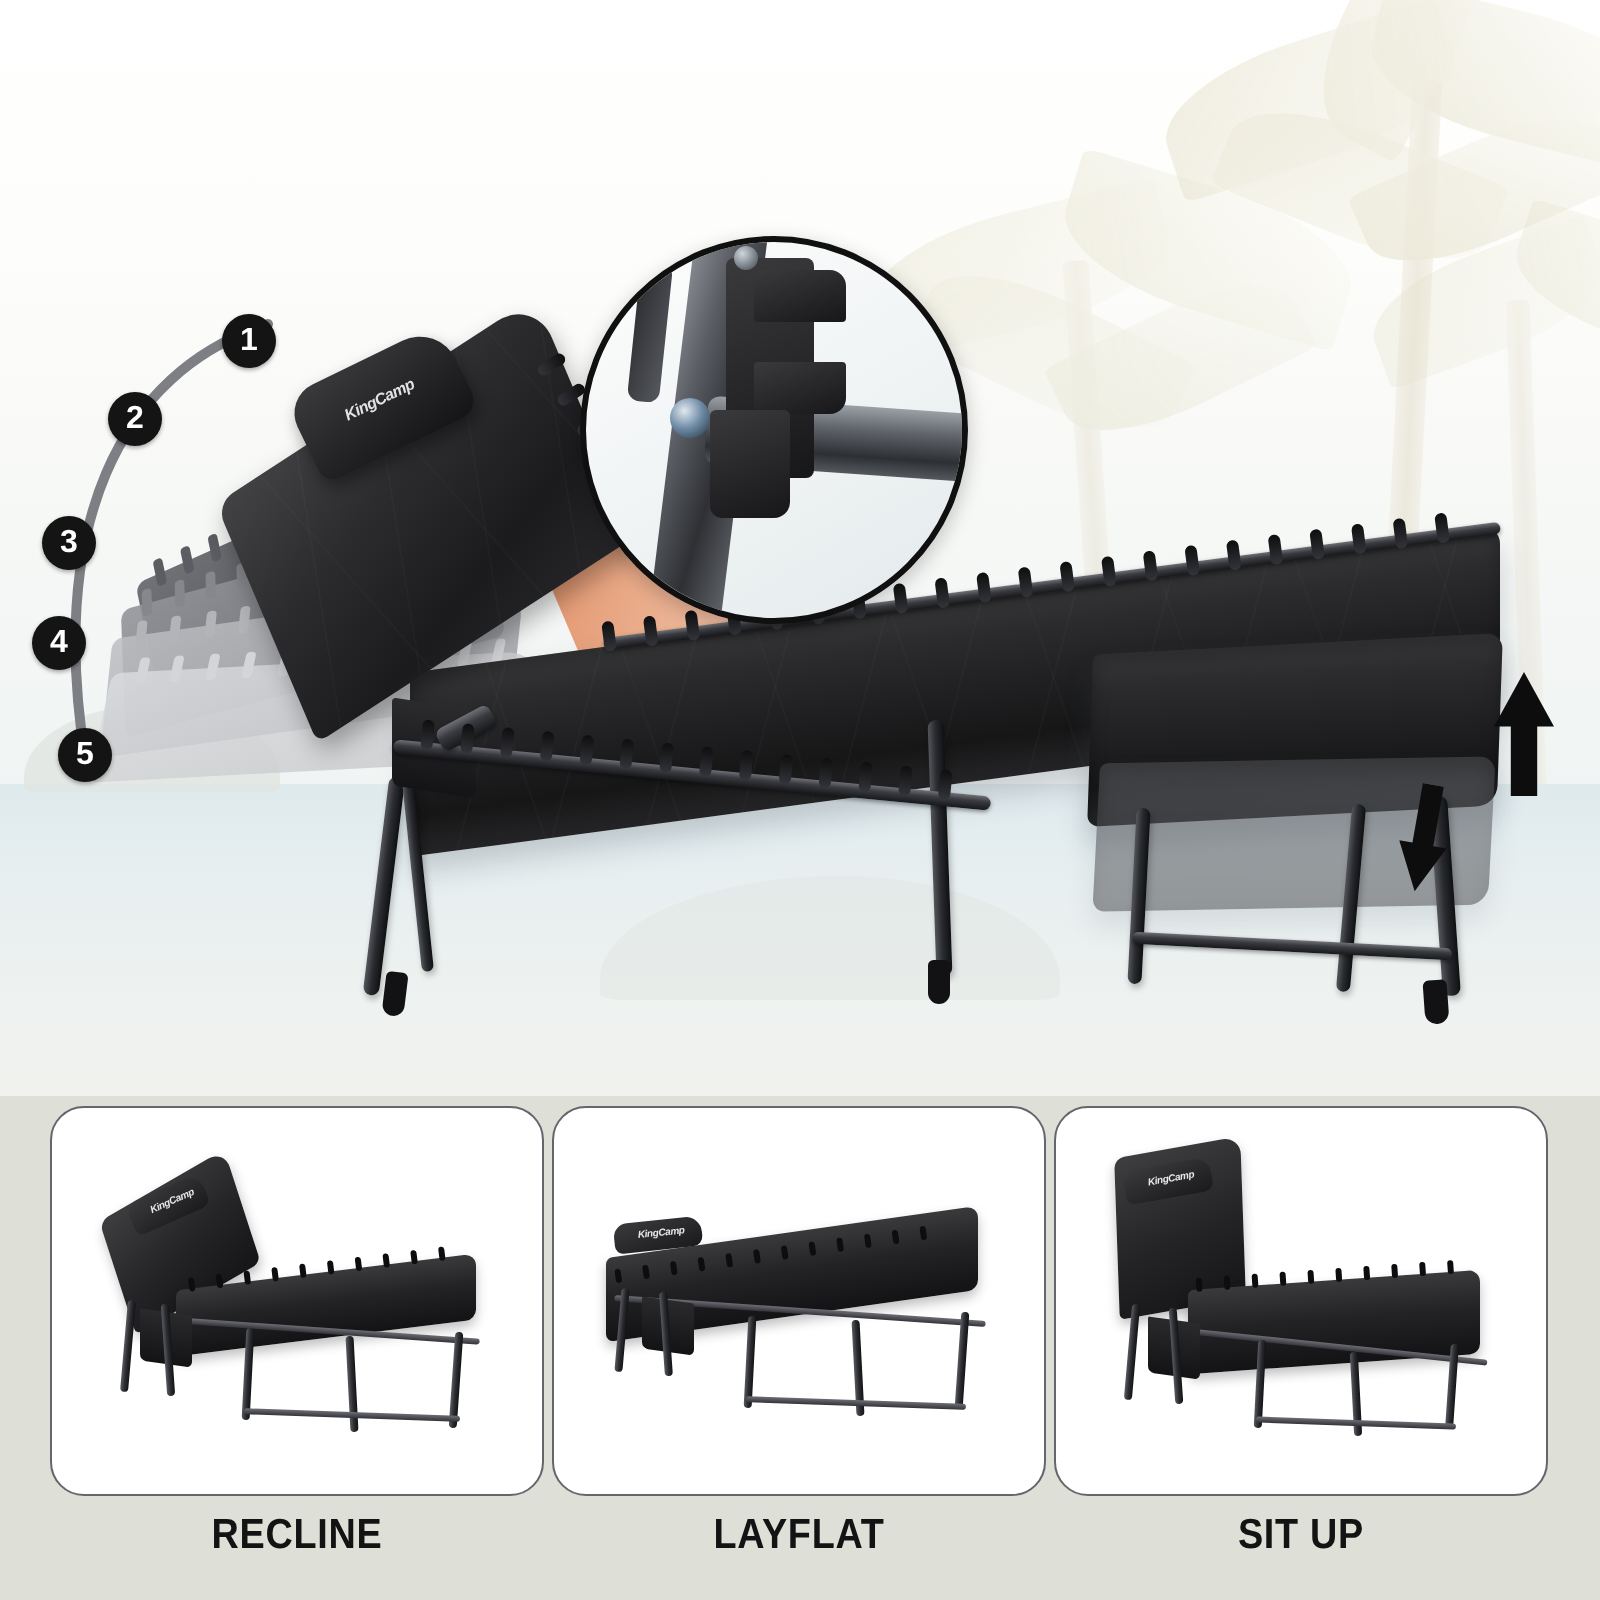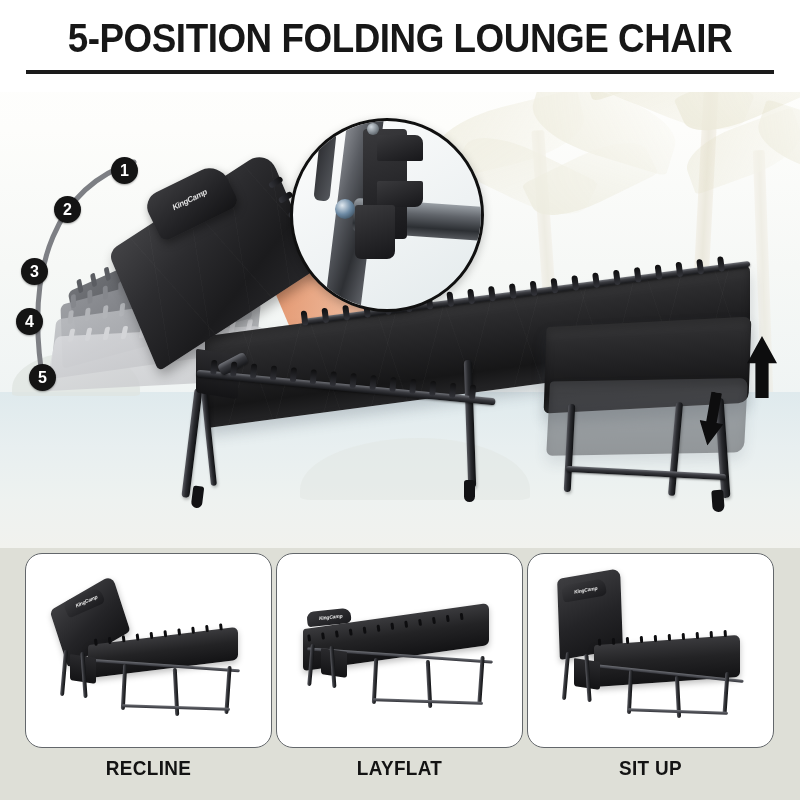--- a/index.html
+++ b/index.html
@@ -367,24 +367,20 @@
                   background:radial-gradient(circle at 36% 32%, #e0e8ef, #6d8aa4 48%, #24333f);"></div>
 
       <div class="mg-tube" style="left:24px;top:10px;width:16px;height:70px;transform:rotate(6deg);
                   background:linear-gradient(100deg,#2a2b2f,#55585d);"></div>
     </div>
 
     <div class="arrow arr-up" style="left:747px;top:336px;width:30px;height:62px;"></div>
     <div class="arrow arr-dn" style="left:700px;top:392px;width:24px;height:54px;transform:rotate(10deg);"></div>
   </div>
 
-  <div class="title-area">
-    <div class="title-text">5-POSITION FOLDING LOUNGE CHAIR</div>
-    <div class="title-rule"></div>
-  </div>
 
   <div class="panels">
 
     <div class="panel p1">
       <div class="mini" style="left:0;top:0;width:247px;height:195px;">
         <div class="m-back" style="left:28px;top:38px;width:72px;height:58px;transform:rotate(-30deg) skewX(-12deg);"></div>
         <div class="m-pill" style="left:38px;top:40px;width:40px;height:17px;transform:rotate(-24deg);">
           <div class="m-logo" style="left:11px;top:5px;">KingCamp</div>
         </div>
         <div class="m-deck" style="left:62px;top:82px;width:150px;height:33px;transform:skewY(-7deg);"></div>

